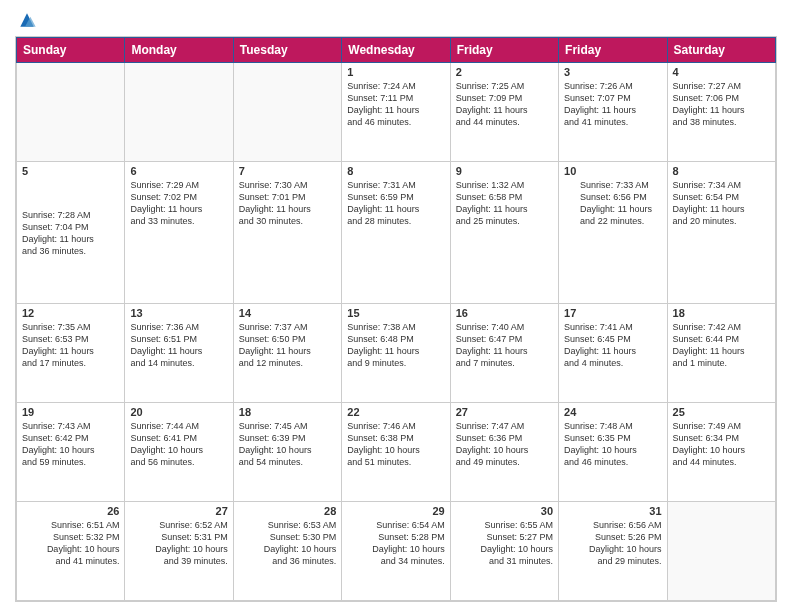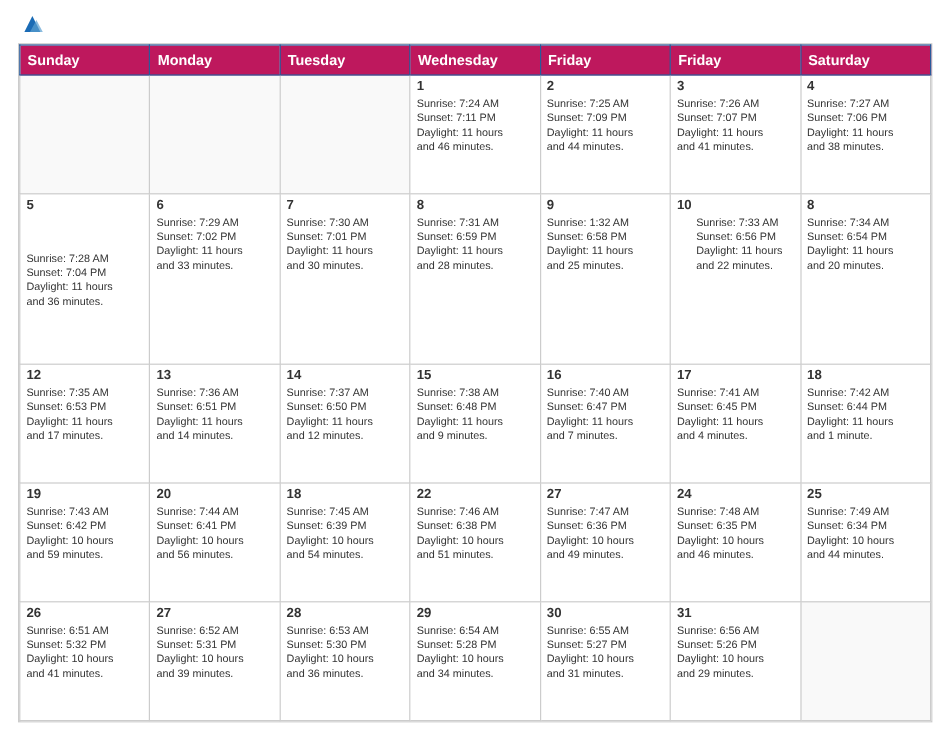--- a/index.html
+++ b/index.html
@@ -91,20 +91,21 @@
       font-weight: bold;
       margin-bottom: 2px;
     }
     .cell-info {
       font-size: 9px;
       line-height: 1.35;
       color: #333;
     }
     tr:last-child td {
       border-bottom: 1px solid #ccc;
+      text-align: right;
     }
   </style>
 </head>
 <body>
 
 <div class="page">
   <div class="header">
     <div class="logo">
       <svg class="logo-icon" viewBox="0 0 30 30" xmlns="http://www.w3.org/2000/svg">
         <polygon points="5,25 15,5 25,25" fill="#1a6bb5"></polygon>

